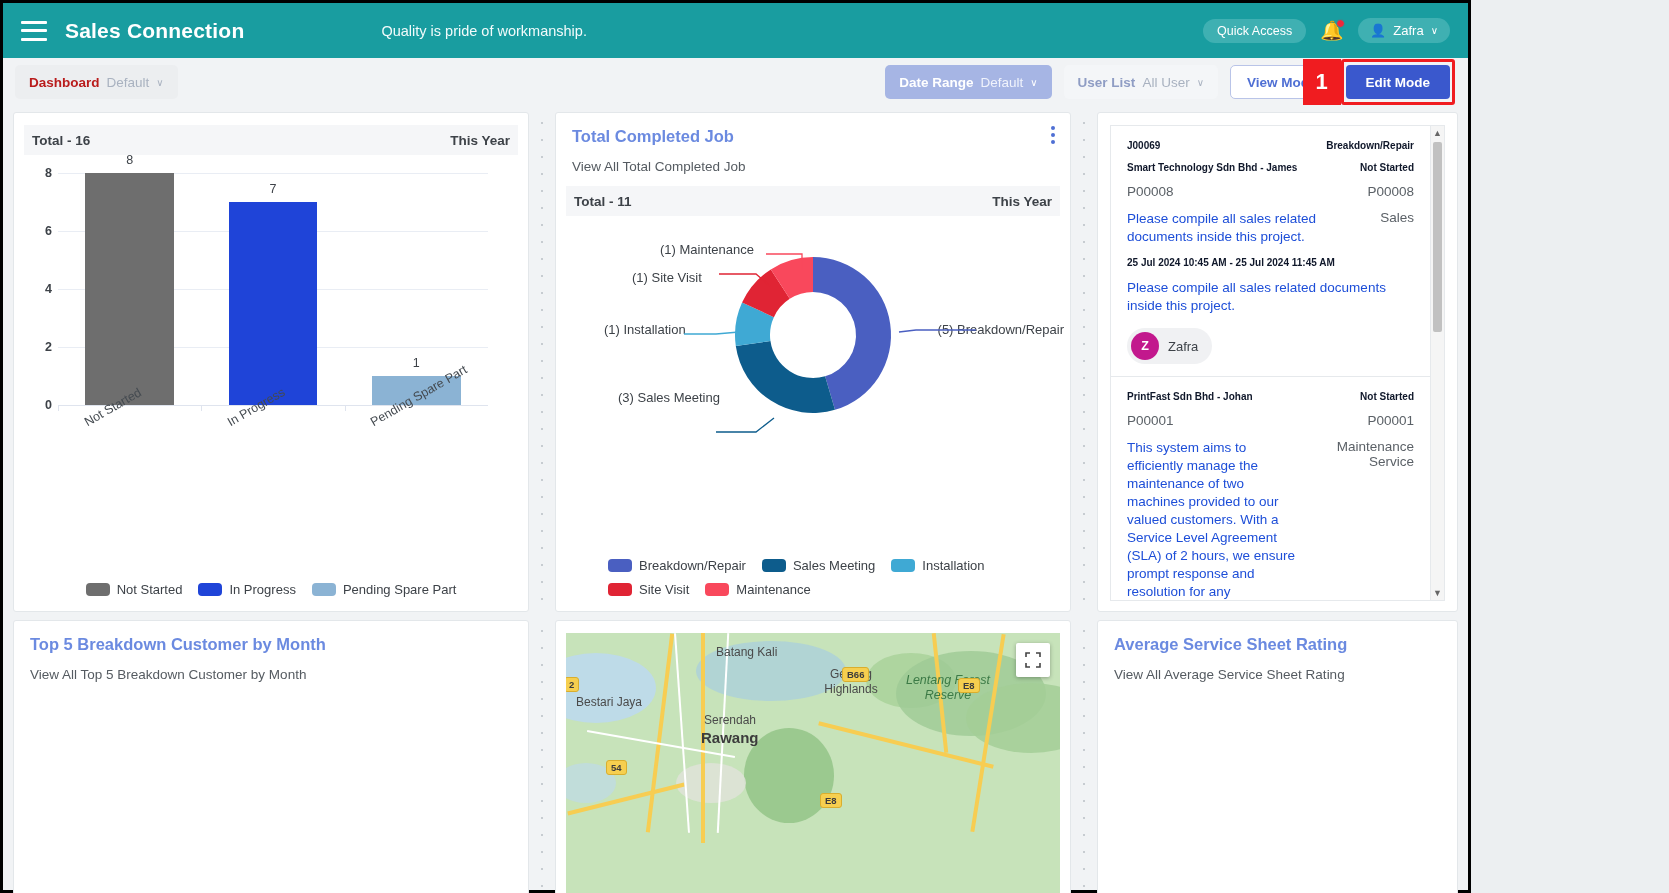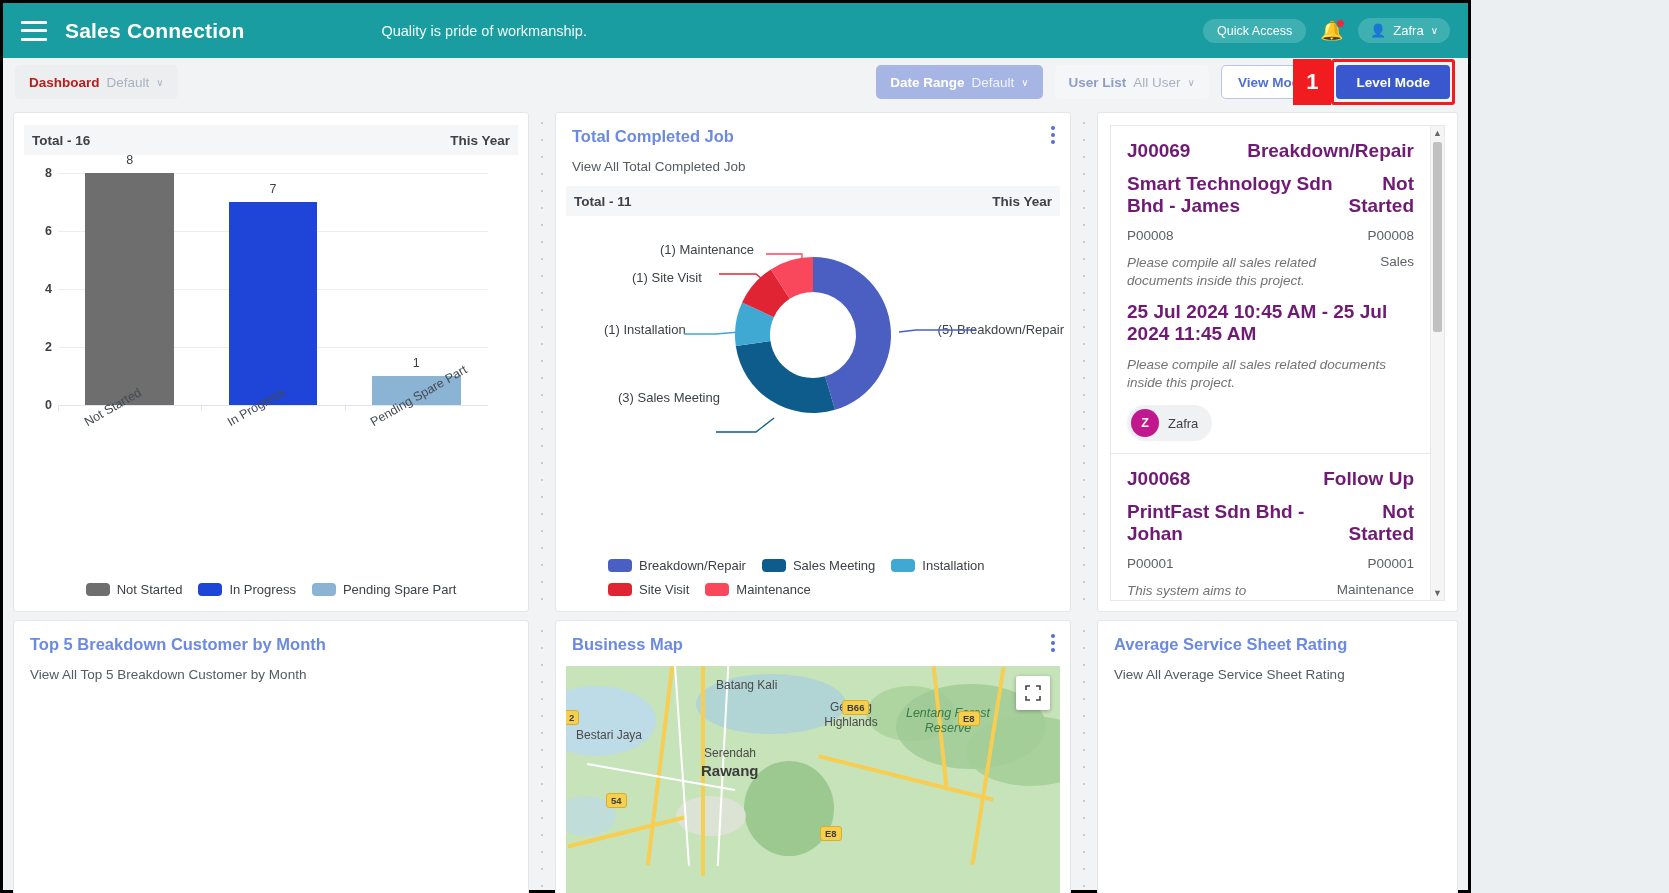--- a/index.html
+++ b/index.html
@@ -120,23 +120,23 @@
   .donutwrap { flex:1; position:relative; margin-top:6px; }
   .donut-svg { position:absolute; left:50%; top:18px; transform:translateX(-50%); }
   .dlab { position:absolute; font-size:13px; color:#3d4248; white-space:nowrap; }
 
   
   .uj-body { flex:1; margin:12px 12px 10px 12px; border:1px solid #e6e9ec; position:relative; overflow:hidden; }
   .uj-scroll { position:absolute; inset:0; right:14px; overflow:hidden; }
   .jobcard { padding:14px 16px 12px 16px; border-bottom:1px solid #e6e9ec; }
   .jrow { display:flex; justify-content:space-between; align-items:flex-start; gap:16px; margin-bottom:11px; }
   .jrow:last-child { margin-bottom:0; }
-  .b { font-size:19px; font-weight:bold; color:#701a75; }
+  .b { font-size:10px; font-weight:bold; color:#0f172a; }
   .n { font-size:13.5px; color:#5b6167; }
-  .jdesc { font-size:13.5px; color:#737373; line-height:18px; max-width:230px;font-style:italic; }
+  .jdesc { font-size:13.5px; color:#1d4ed8; line-height:18px; max-width:230px; }
   .jdesc.wide { max-width:none; }
   .rcol { text-align:right; }
   .avatar-chip { display:inline-flex; align-items:center; gap:9px; background:#f0f1f3; border-radius:18px; padding:4px 14px 4px 4px; margin-top:2px; }
   .avatar { width:28px; height:28px; border-radius:50%; background:#c2188d; color:#fff; font-size:12.5px; font-weight:bold; display:flex; align-items:center; justify-content:center; }
   .avatar-name { font-size:13px; color:#3d4248; }
   .vscroll { position:absolute; top:0; right:0; bottom:0; width:14px; background:#f5f5f5; border-left:1px solid #e6e9ec; }
   .vs-up, .vs-dn { position:absolute; left:0; right:0; height:14px; display:flex; align-items:center; justify-content:center; font-size:9px; color:#666; cursor:pointer; }
   .vs-up { top:0; } .vs-dn { bottom:0; }
   .vs-thumb { position:absolute; left:2px; right:2px; top:16px; height:190px; background:#c1c1c1; border-radius:2px; cursor:pointer; }
 
@@ -198,21 +198,21 @@
         <span class="caret">∨</span>
       </div>
       <div class="pill userlist">
         <span class="k">User List</span>
         <span class="v">All User</span>
         <span class="caret">∨</span>
       </div>
       <div class="btn-view">View Mode</div>
       <div class="editwrap">
         <div class="step-badge">1</div>
-        <div class="btn-edit">Level Mode</div>
+        <div class="btn-edit">Edit Mode</div>
         <div class="edit-hl"></div>
       </div>
     </div>
   </div>
 
   <div class="grid">
 
     <div class="row" style="height:500px;">
 
       <div class="cell" style="width:516px;">
@@ -366,24 +366,20 @@
                   </div><div class="jrow">
                     <div class="b">25 Jul 2024 10:45 AM - 25 Jul 2024 11:45 AM</div>
                   </div><div class="jrow">
                     <div class="jdesc wide">Please compile all sales related documents inside this project.</div>
                   </div><div class="avatar-chip">
                     <div class="avatar">Z</div>
                     <div class="avatar-name">Zafra</div>
                   </div></div>
                 <div class="jobcard">
                   <div class="jrow">
-                    <div class="b">J00068</div>
-                    <div class="b rcol">Follow Up</div>
-                  </div>
-                  <div class="jrow">
                     <div class="b">PrintFast Sdn Bhd - Johan</div>
                     <div class="b rcol">Not Started</div>
                   </div>
                   <div class="jrow">
                     <div class="n">P00001</div>
                     <div class="n rcol">P00001</div>
                   </div>
                   <div class="jrow">
                     <div class="n">
                       <div class="jdesc">This system aims to efficiently manage the maintenance of two machines provided to our valued customers. With a Service Level Agreement (SLA) of 2 hours, we ensure prompt response and resolution for any maintenance requests.</div>
@@ -410,28 +406,20 @@
             <div class="card-title">Top 5 Breakdown Customer by Month</div>
             <div class="card-sub">View All Top 5 Breakdown Customer by Month</div>
           </div>
         </div>
       </div>
 
       <div class="gutter"></div>
 
       <div class="cell" style="width:516px;">
         <div class="card">
-          <div class="card-head">
-            <div class="card-title">Business Map</div>
-            <div class="kebab">
-                <i></i>
-                <i></i>
-                <i></i>
-              </div>
-          </div>
           <div class="mapbox">
             <div class="blob" style="left:-30px;top:20px;width:120px;height:70px;background:#bcd9f0;"></div>
             <div class="blob" style="left:130px;top:8px;width:150px;height:60px;background:#9ec9ea;opacity:.55;"></div>
             <div class="blob" style="left:300px;top:20px;width:90px;height:55px;background:#a9d29a;"></div>
             <div class="blob" style="left:330px;top:18px;width:150px;height:85px;background:#9ec995;opacity:.8;"></div>
             <div class="blob" style="left:400px;top:50px;width:130px;height:70px;background:#a3ce96;"></div>
             <div class="blob" style="left:178px;top:95px;width:90px;height:95px;background:#93c487;"></div>
             <div class="blob" style="left:110px;top:130px;width:70px;height:40px;background:#dfe3d8;"></div>
             <div class="blob" style="left:-10px;top:130px;width:60px;height:40px;background:#bcd9f0;opacity:.6;"></div>
             <div class="road" style="left:92px;top:0;width:4px;height:200px;transform:rotate(7deg);"></div>

